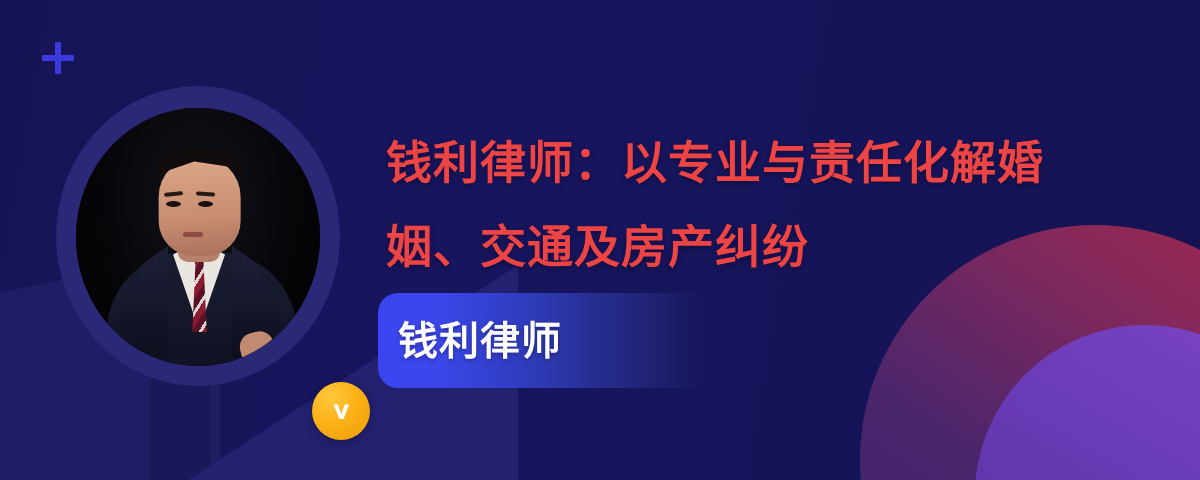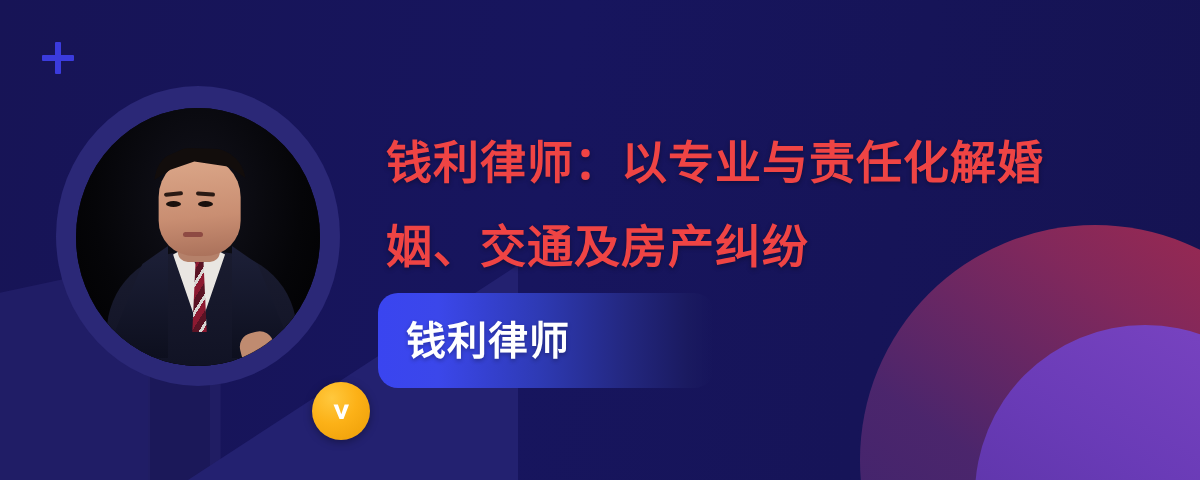--- a/index.html
+++ b/index.html
@@ -289,21 +289,21 @@
     top: 293px;
     width: 336px;
     height: 95px;
     border-radius: 20px;
     background: linear-gradient(90deg, #3a45f0 0%, #3b47ea 18%, #2e3ab4 48%, #23277f 74%, #1a1a60 92%, rgba(23,21,94,0) 100%);
     display: flex;
     align-items: center;
     z-index: 2;
   }
   .name-pill-text {
-    padding-left: 28px;
+    padding-left: 20px;
     color: #ffffff;
     font-size: 40px;
     font-weight: 700;
     letter-spacing: 1px;
     line-height: 1;
     text-shadow: 0 2px 4px rgba(0,0,0,.30);
   }
 </style>
 </head>
 <body>

